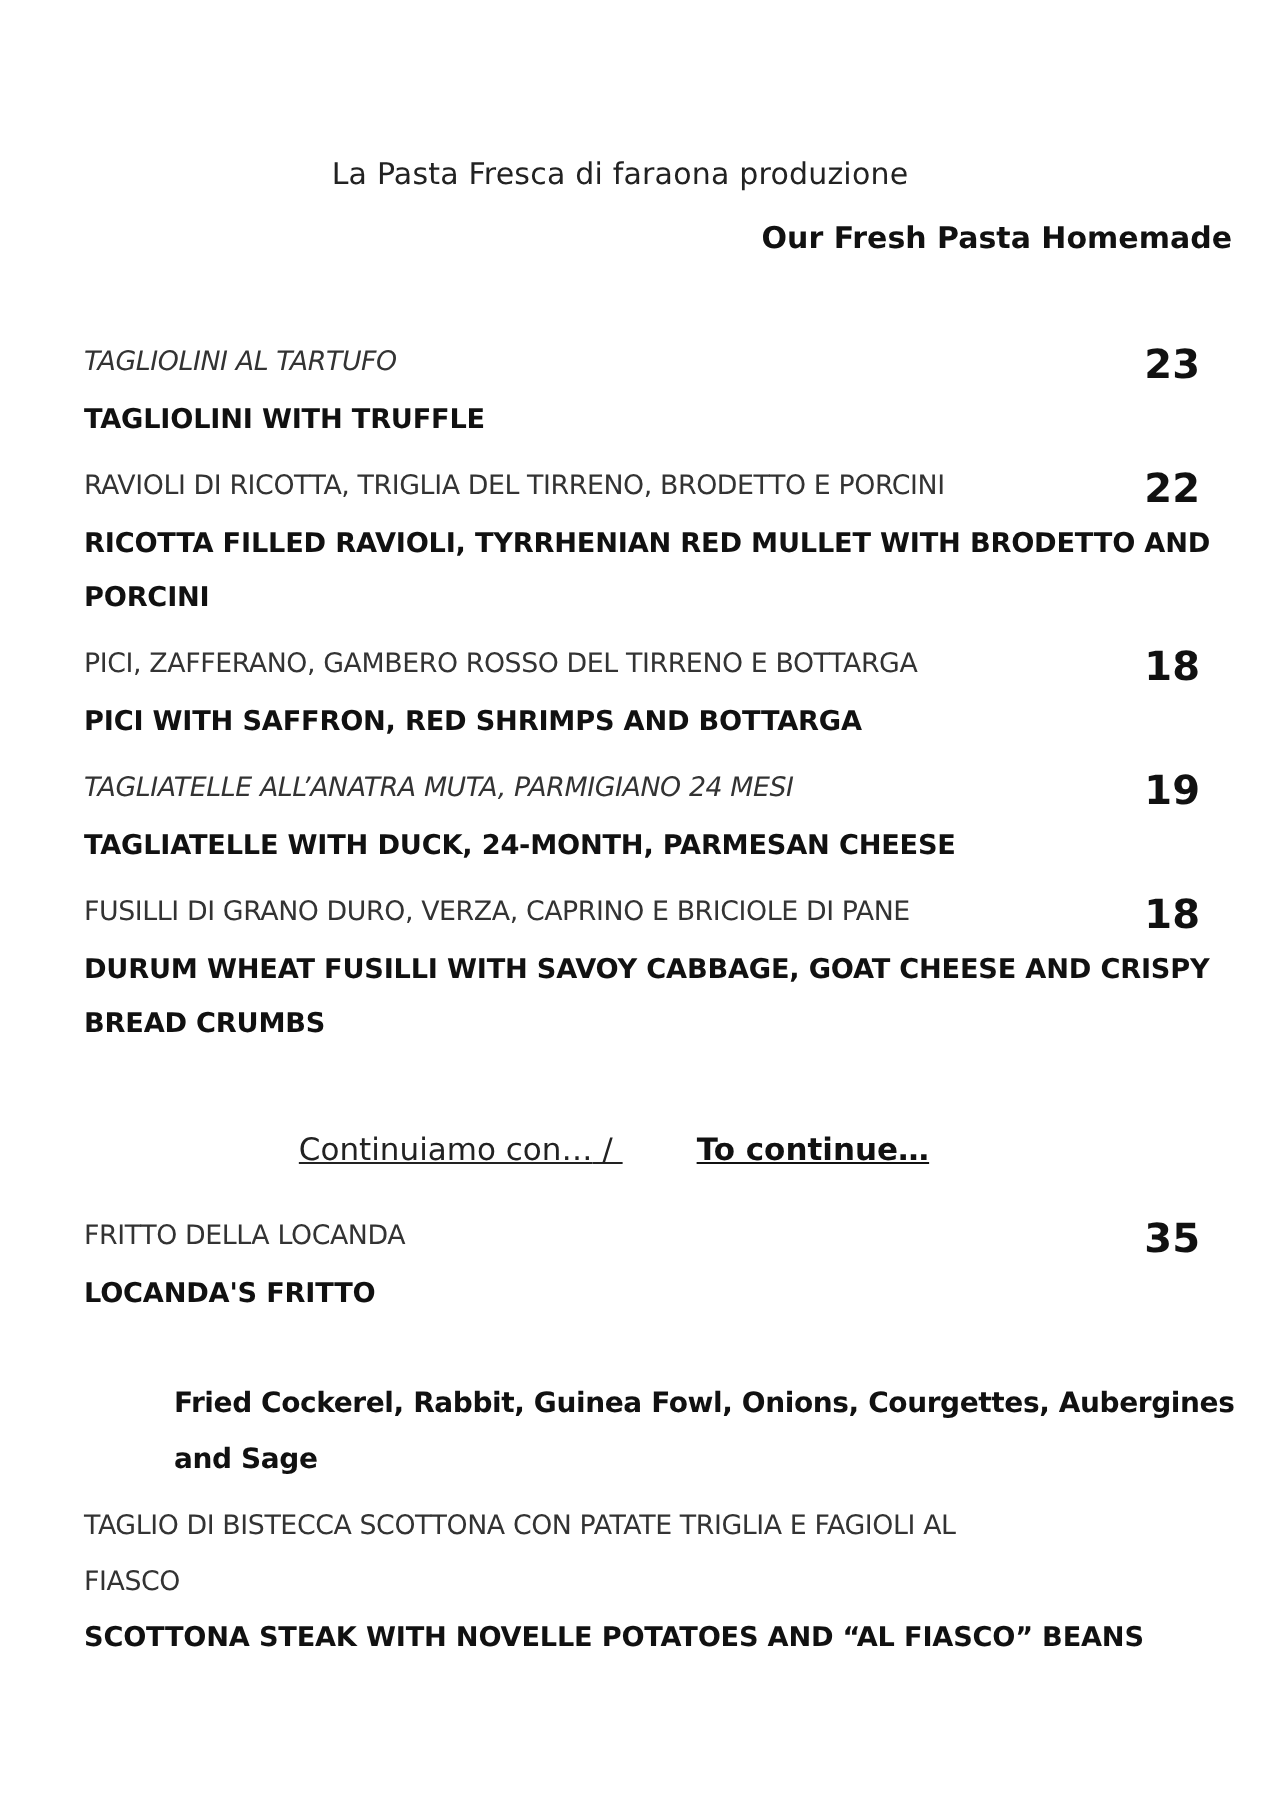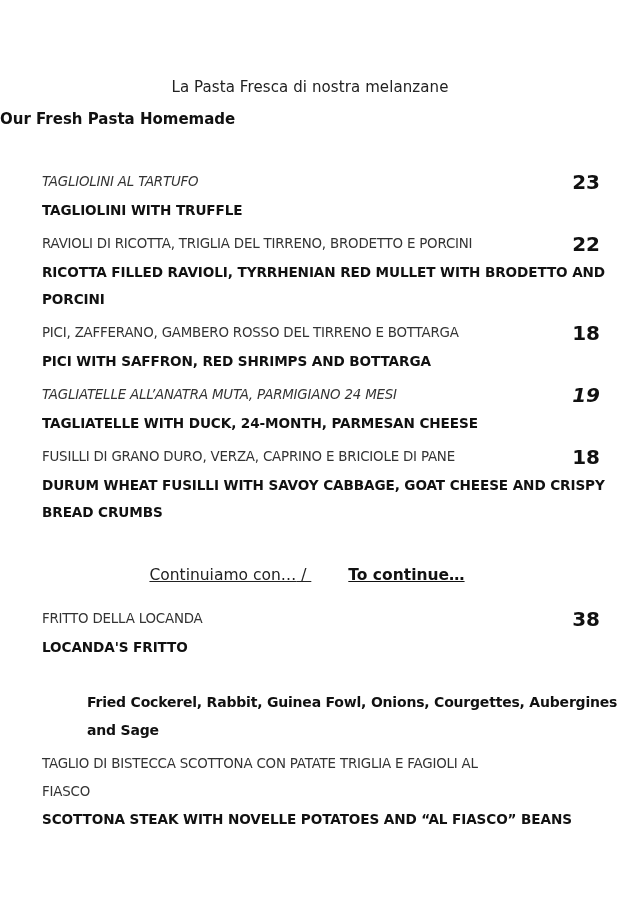--- a/index.html
+++ b/index.html
@@ -30,21 +30,21 @@
       font-size: 15px;
       font-weight: normal;
       color: #222;
       letter-spacing: 0.1px;
     }
     .header-en {
       position: absolute;
       top: 110px;
       left: 0;
       width: 616px;
-      text-align: left;
+      text-align: right;
       font-size: 15px;
       font-weight: bold;
       color: #111;
     }
     .line {
       position: absolute;
       left: 42px;
       width: 520px;
       white-space: nowrap;
       font-size: 14px;
@@ -78,21 +78,21 @@
     }
     .price {
       position: absolute;
       right: 40px;
       font-weight: bold;
       font-size: 20px;
       line-height: 18px;
       color: #111;
       text-align: right;
     }
-    .price.italic { font-style: italic; }
+    .price.italic { }
     .section-title {
       position: absolute;
       top: 566px;
       left: 0;
       width: 614px;
       text-align: center;
       font-size: 15.5px;
       color: #222;
       white-space: nowrap;
     }
@@ -108,21 +108,21 @@
       font-weight: bold;
       color: #111;
       margin-left: 37px;
     }
   </style>
 </head>
 <body>
 
 <div class="page">
 
-  <div class="header-it">La Pasta Fresca di nostra melanzane</div>
+  <div class="header-it">La Pasta Fresca di faraona produzione</div>
   <div class="header-en">Our Fresh Pasta Homemade</div>
 
   <div class="line it italic" style="top:173px">TAGLIOLINI AL TARTUFO</div>
   <div class="price" style="top:173px">23</div>
   <div class="line en" style="top:201px">TAGLIOLINI WITH TRUFFLE</div>
 
   <div class="line it" style="top:235px">RAVIOLI DI RICOTTA, TRIGLIA DEL TIRRENO, BRODETTO E PORCINI</div>
   <div class="price" style="top:235px">22</div>
   <div class="line en" style="top:263px">RICOTTA FILLED RAVIOLI, TYRRHENIAN RED MULLET WITH BRODETTO AND</div>
   <div class="line it" style="top:324px">PICI, ZAFFERANO, GAMBERO ROSSO DEL TIRRENO E BOTTARGA</div>
@@ -138,21 +138,21 @@
   <div class="line it" style="top:448px">FUSILLI DI GRANO DURO, VERZA, CAPRINO E BRICIOLE DI PANE</div>
   <div class="price" style="top:448px">18</div>
   <div class="line en" style="top:476px">DURUM WHEAT FUSILLI WITH SAVOY CABBAGE, GOAT CHEESE AND CRISPY</div>
   <div class="line en" style="top:503px">BREAD CRUMBS</div>
 
   <div class="section-title">
     <span class="it-part">Continuiamo con…</span><span class="sep"> / </span><span class="en-part">To continue…</span>
   </div>
 
   <div class="line it" style="top:610px">FRITTO DELLA LOCANDA</div>
-  <div class="price" style="top:610px">38</div>
+  <div class="price" style="top:610px">35</div>
   <div class="line en" style="top:638px">LOCANDA'S FRITTO</div>
   <div class="line desc-en" style="top:693px">Fried Cockerel, Rabbit, Guinea Fowl, Onions, Courgettes, Aubergines</div>
   <div class="line desc-en" style="top:721px">and Sage</div>
 
   <div class="line it" style="top:755px">TAGLIO DI BISTECCA SCOTTONA CON PATATE TRIGLIA E FAGIOLI AL</div>
   <div class="line it" style="top:783px">FIASCO</div>
   <div class="line en" style="top:810px">SCOTTONA STEAK WITH NOVELLE POTATOES AND “AL FIASCO” BEANS</div>
 
 </div>
 

